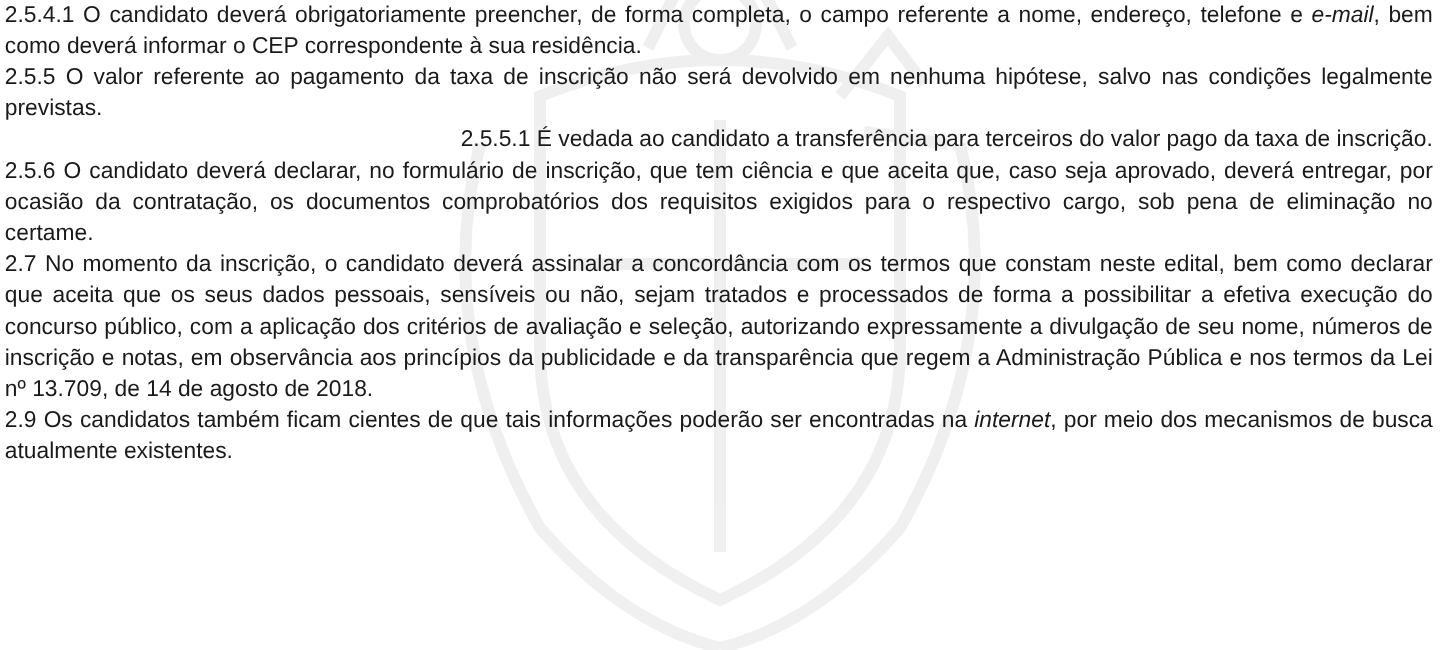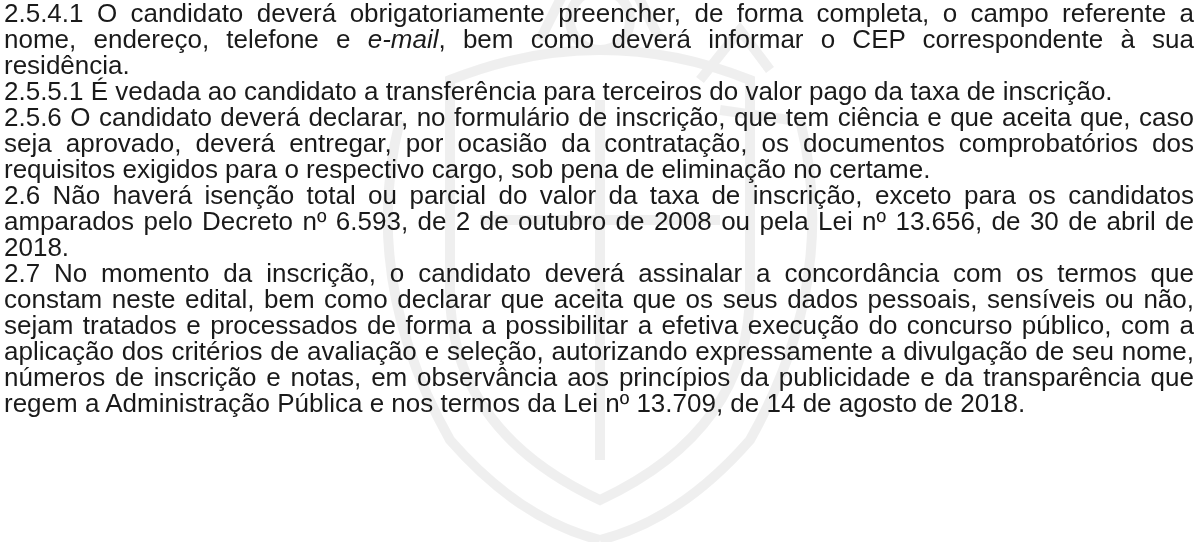--- a/index.html
+++ b/index.html
@@ -20,30 +20,30 @@
       width: 600px;
       height: 620px;
       z-index: 0;
       opacity: 0.06;
     }
     .doc {
       position: relative;
       z-index: 1;
       padding: 0 6px 0 4px;
       font-family: "Liberation Sans", sans-serif;
-      font-size: 26px;
+      font-size: 19px;
       line-height: 26px;
       color: #1a1a1a;
     }
     .para {
       margin: 0;
       text-align: justify;
     }
     .para.nojustify {
-      text-align: left;
+      text-align: right;
     }
     .bold { font-weight: bold; }
     .ital { font-style: italic; }
   </style>
 </head>
 <body>
 
 <svg class="watermark" viewBox="0 0 600 620" xmlns="http://www.w3.org/2000/svg">
   <g fill="none" stroke="#000" stroke-width="10">
     <path d="M150 120 Q300 60 450 120 L450 330 Q450 470 300 540 Q150 470 150 330 Z"></path>
@@ -54,25 +54,26 @@
     <circle cx="300" cy="60" r="30"></circle>
     <path d="M240 80 L270 20 M360 80 L330 20"></path>
     <path d="M400 120 L440 70 L470 110 M420 150 L490 160"></path>
   </g>
 </svg>
 
 <div class="doc">
 
   <p class="para"><span>2.5.4.1 O candidato deverá obrigatoriamente preencher, de forma completa, o campo referente a nome, endereço, telefone e </span><span class="ital">e-mail</span><span>, bem como deverá informar o CEP correspondente à sua residência.</span></p>
 
+  <p class="para">2.5.5 O valor referente ao pagamento da taxa de inscrição não será devolvido em nenhuma hipótese, salvo nas condições legalmente previstas.</p>
 
   <p class="para nojustify">2.5.5.1 É vedada ao candidato a transferência para terceiros do valor pago da taxa de inscrição.</p>
 
   <p class="para">2.5.6 O candidato deverá declarar, no formulário de inscrição, que tem ciência e que aceita que, caso seja aprovado, deverá entregar, por ocasião da contratação, os documentos comprobatórios dos requisitos exigidos para o respectivo cargo, sob pena de eliminação no certame.</p>
 
 
-  <p class="para">2.6 Não haverá isenção total ou parcial do valor da taxa de inscrição, exceto para os candidatos amparados pelo Decreto nº 6.593, de 2 de outubro de 2008 ou pela Lei nº 13.656, de 30 de abril de 2018.</p>
 
 
   <p class="para">2.7 No momento da inscrição, o candidato deverá assinalar a concordância com os termos que constam neste edital, bem como declarar que aceita que os seus dados pessoais, sensíveis ou não, sejam tratados e processados de forma a possibilitar a efetiva execução do concurso público, com a aplicação dos critérios de avaliação e seleção, autorizando expressamente a divulgação de seu nome, números de inscrição e notas, em observância aos princípios da publicidade e da transparência que regem a Administração Pública e nos termos da Lei nº 13.709, de 14 de agosto de 2018.</p>
 
+  <p class="para"><span>2.9 Os candidatos também ficam cientes de que tais informações poderão ser encontradas na </span><span class="ital">internet</span><span>, por meio dos mecanismos de busca atualmente existentes.</span></p>
 
 </div>
 
 </body></html>

